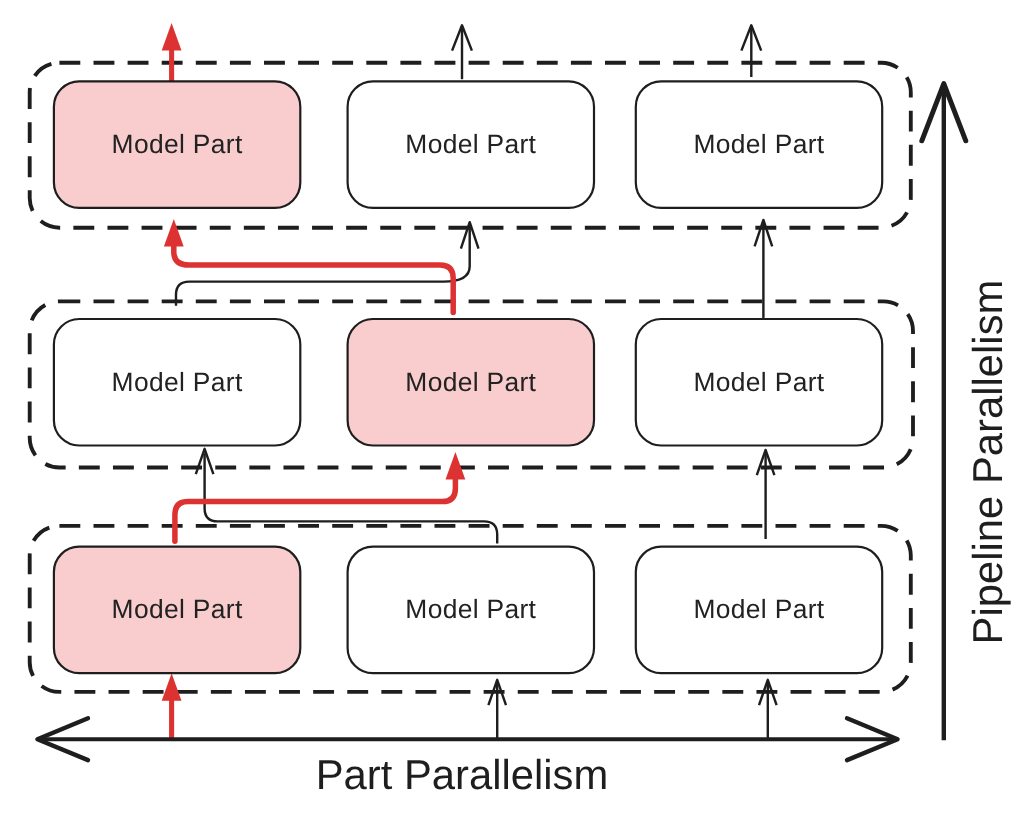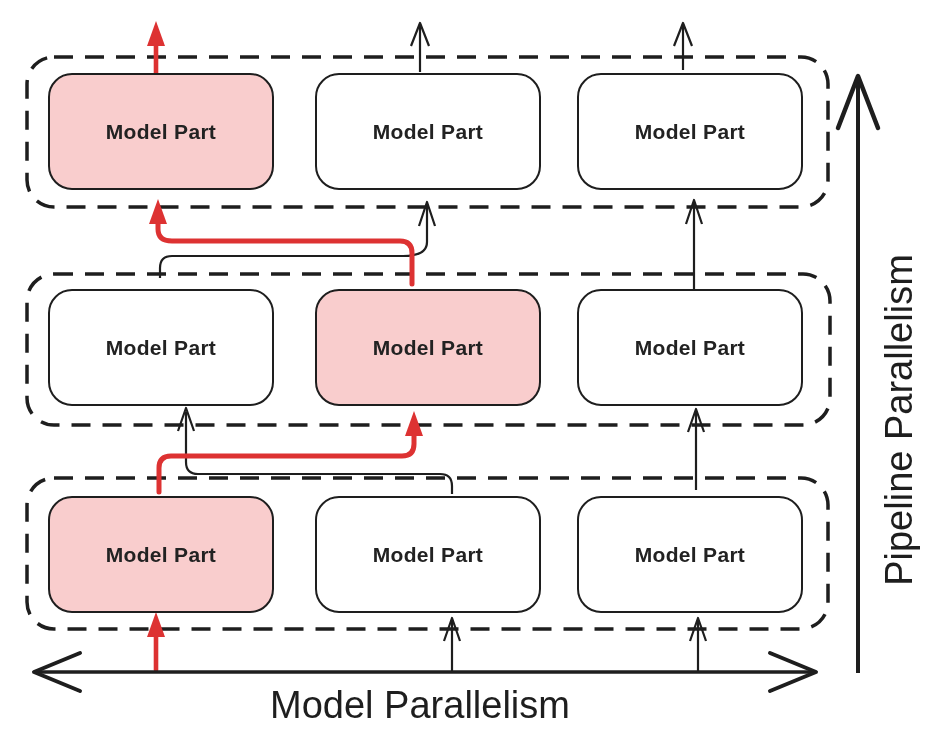--- a/index.html
+++ b/index.html
@@ -23,22 +23,22 @@
     background: #ffffff;
     border: 2.3px solid #1e1e1e;
     border-radius: 24px;
     display: flex;
     align-items: center;
     justify-content: center;
     box-sizing: border-box;
   }
   .box.highlight { background: #f9cdcd; }
   .box .box-label {
-    font-size: 21px;
-    font-weight: 700;
+    font-size: 24px;
+    font-weight: 400;
     color: #222222;
     letter-spacing: 0.3px;
     white-space: nowrap;
   }
   .row1 { top: 73px; }
   .row2 { top: 289px; }
   .row3 { top: 496px; }
   .col1 { left: 48px; }
   .col2 { left: 315px; }
   .col3 { left: 577px; }
@@ -161,16 +161,16 @@
   <div class="box highlight row3 col1">
     <span class="box-label">Model Part</span>
   </div>
   <div class="box row3 col2">
     <span class="box-label">Model Part</span>
   </div>
   <div class="box row3 col3">
     <span class="box-label">Model Part</span>
   </div>
 
-  <div class="x-axis-label">Model Parallelism</div>
+  <div class="x-axis-label">Part Parallelism</div>
   <div class="y-axis-label">Pipeline Parallelism</div>
 
 </div>
 
 </body></html>

